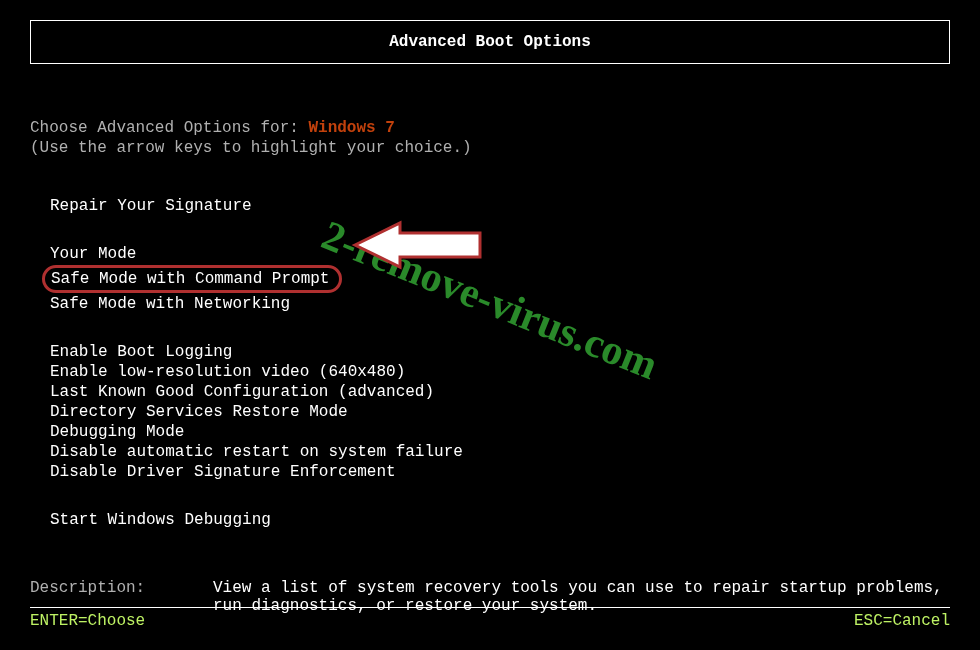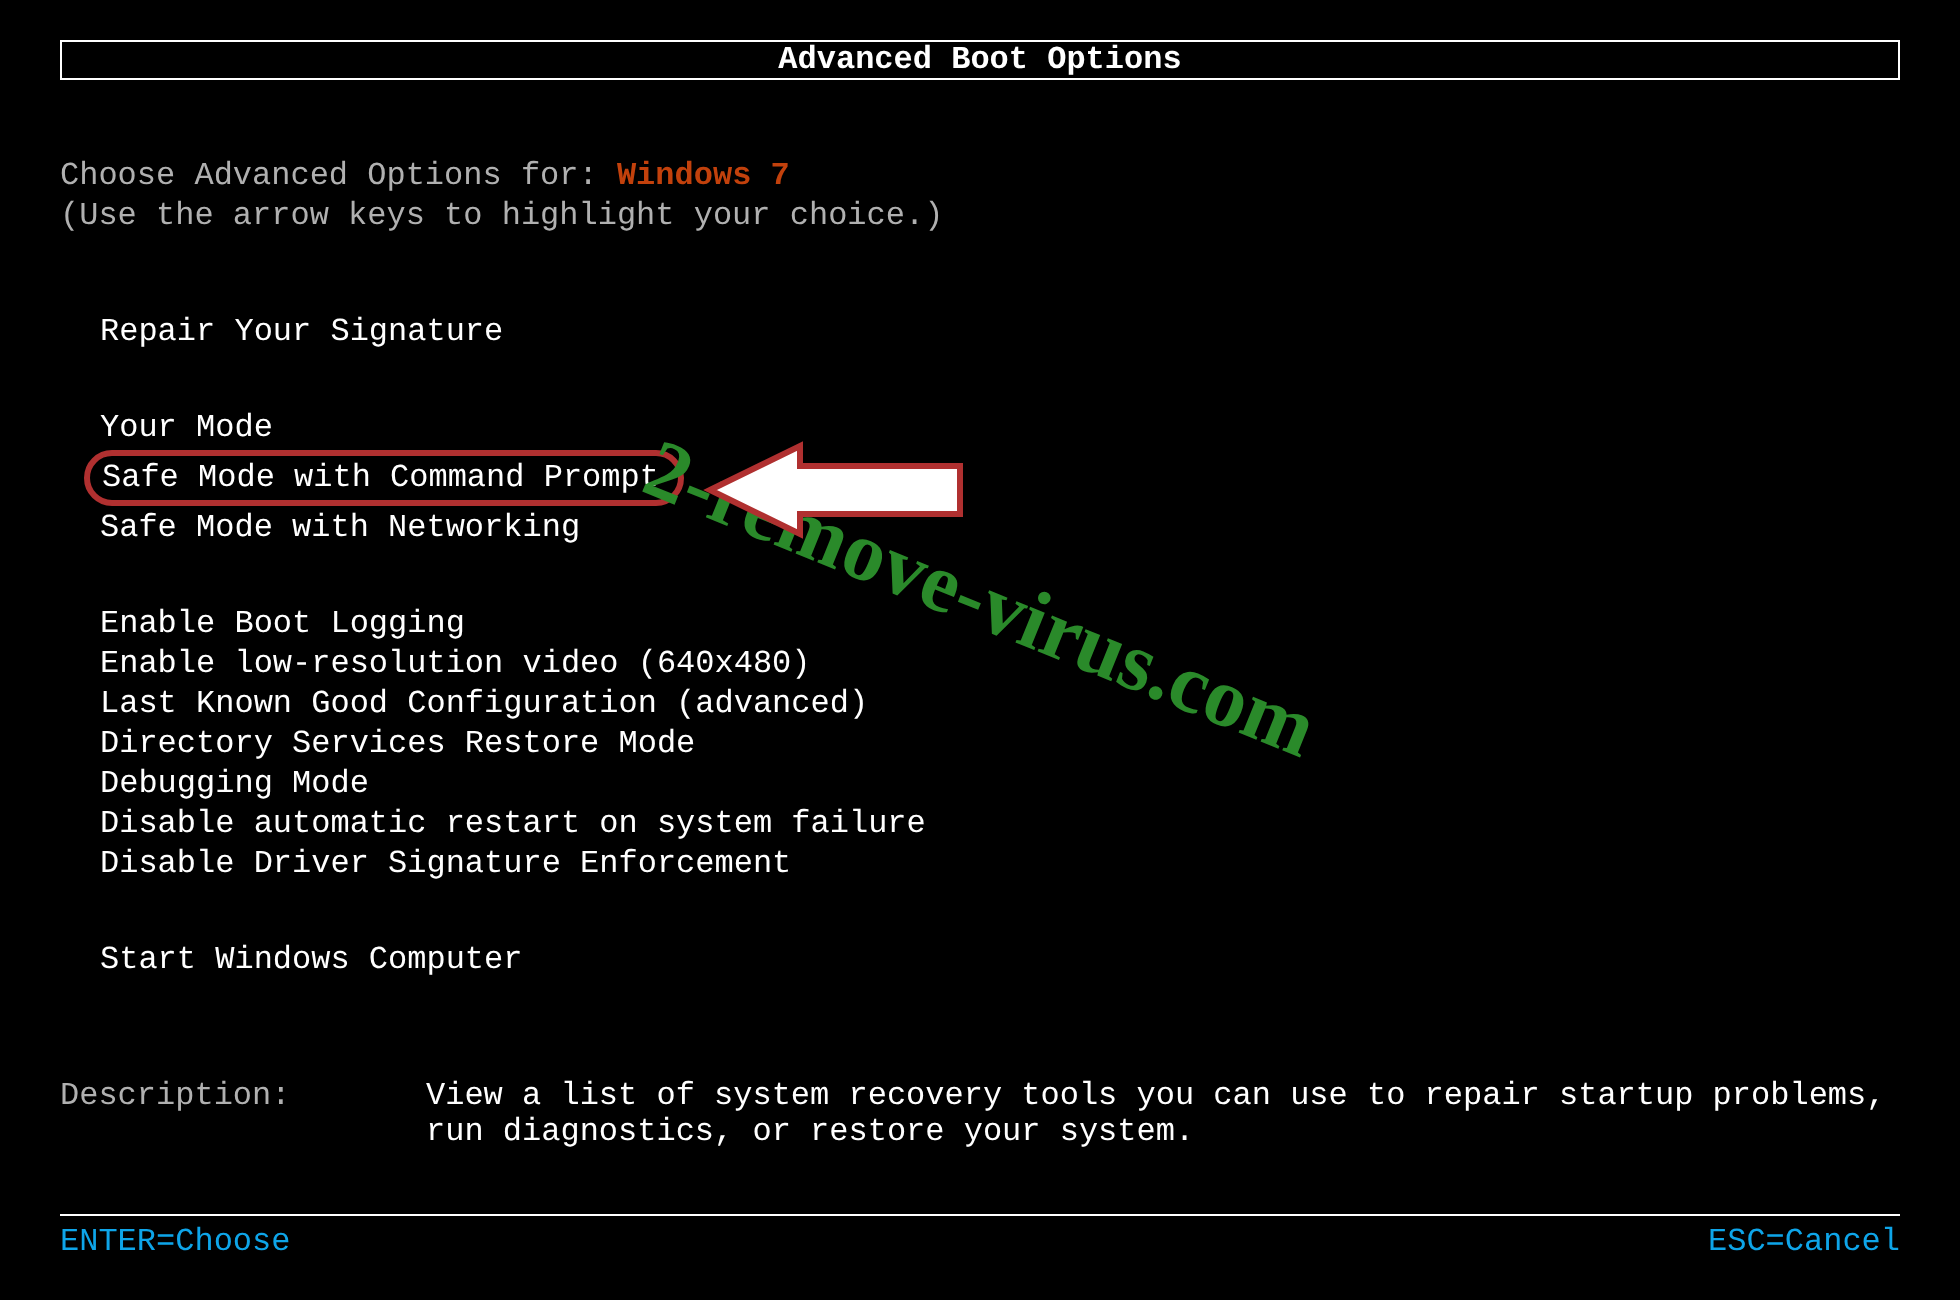--- a/index.html
+++ b/index.html
@@ -16,24 +16,24 @@
       height: 650px;
       position: relative;
       overflow: hidden;
     }
     .screen {
       padding: 20px 30px;
       position: relative;
     }
     .title-box {
       border: 1px solid #fff;
-      padding: 0 0;
+      padding: 12px 0;
       text-align: center;
       color: #fff;
-      margin-bottom: 39px;
+      margin-bottom: 55px;
       font-weight: bold;
     }
     .prompt-line {
       margin-bottom: 2px;
     }
     .os-name {
       color: #c2410c;
       font-weight: bold;
       text-align: center;
     }
@@ -71,21 +71,21 @@
     }
     .footer {
       position: absolute;
       bottom: 20px;
       left: 30px;
       right: 30px;
       border-top: 1px solid #fff;
       padding-top: 4px;
       display: flex;
       justify-content: space-between;
-      color: #0ea5e9;
+      color: #bef264;
     }
     .watermark {
       position: absolute;
       top: 300px;
       left: 490px;
       transform: translate(-50%, -50%) rotate(22deg);
       font-family: 'Comic Sans MS', cursive;
       font-size: 42px;
       color: #2a8a2a;
       font-weight: bold;
@@ -124,21 +124,21 @@
     <span class="option">Safe Mode with Networking</span>
     <div class="spacer"></div>
     <span class="option">Enable Boot Logging</span>
     <span class="option">Enable low-resolution video (640x480)</span>
     <span class="option">Last Known Good Configuration (advanced)</span>
     <span class="option">Directory Services Restore Mode</span>
     <span class="option">Debugging Mode</span>
     <span class="option">Disable automatic restart on system failure</span>
     <span class="option">Disable Driver Signature Enforcement</span>
     <div class="spacer"></div>
-    <span class="option">Start Windows Computer</span>
+    <span class="option">Start Windows Debugging</span>
   </div>
 
   <div class="description">
     <div class="desc-label">Description:</div>
     <div class="desc-text">View a list of system recovery tools you can use to repair startup problems, run diagnostics, or restore your system.</div>
   </div>
 </div>
 
 <div class="footer">
   <span>ENTER=Choose</span>

